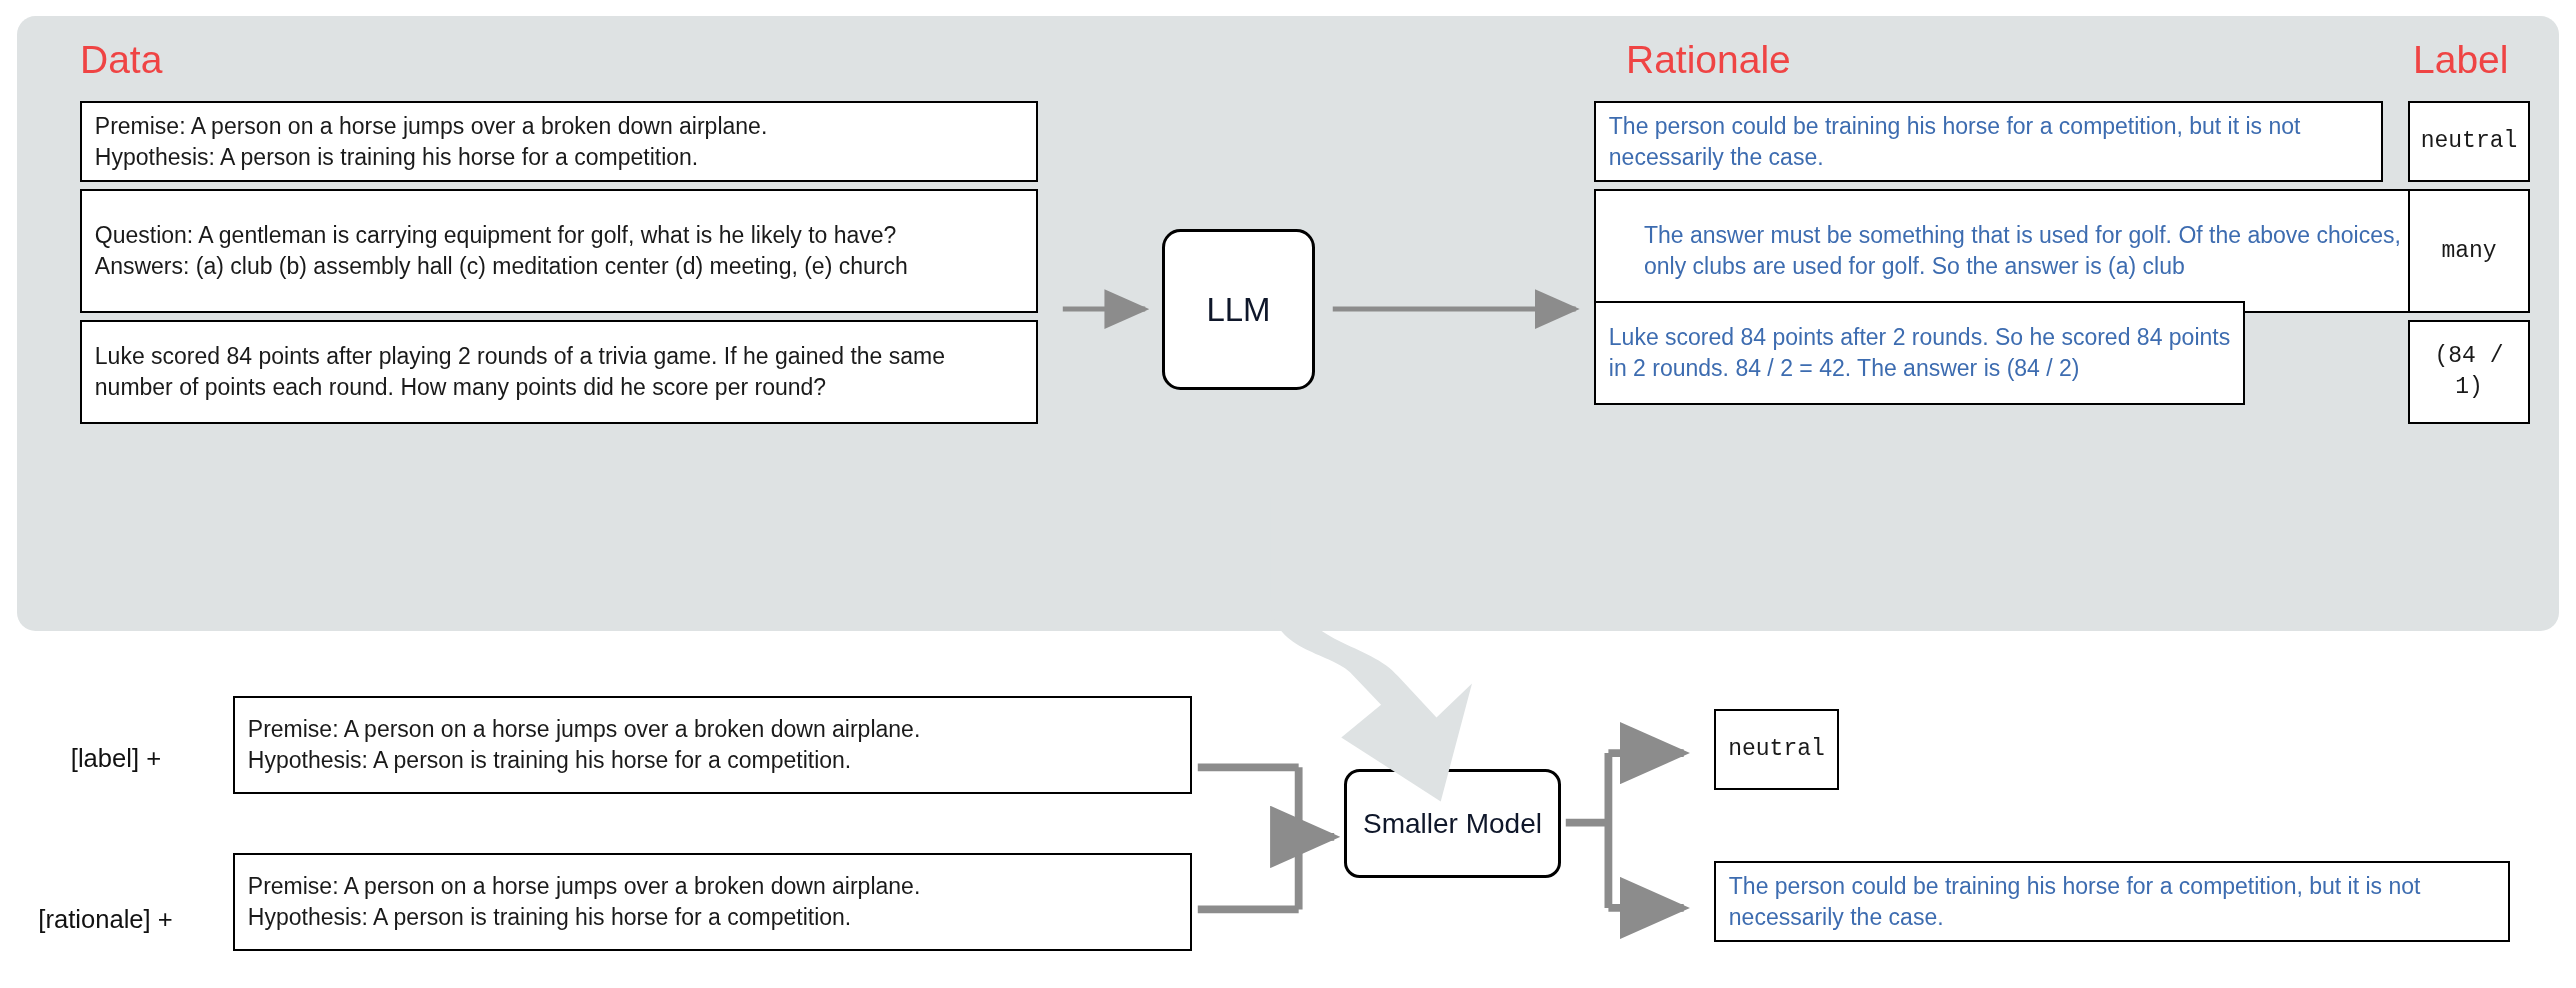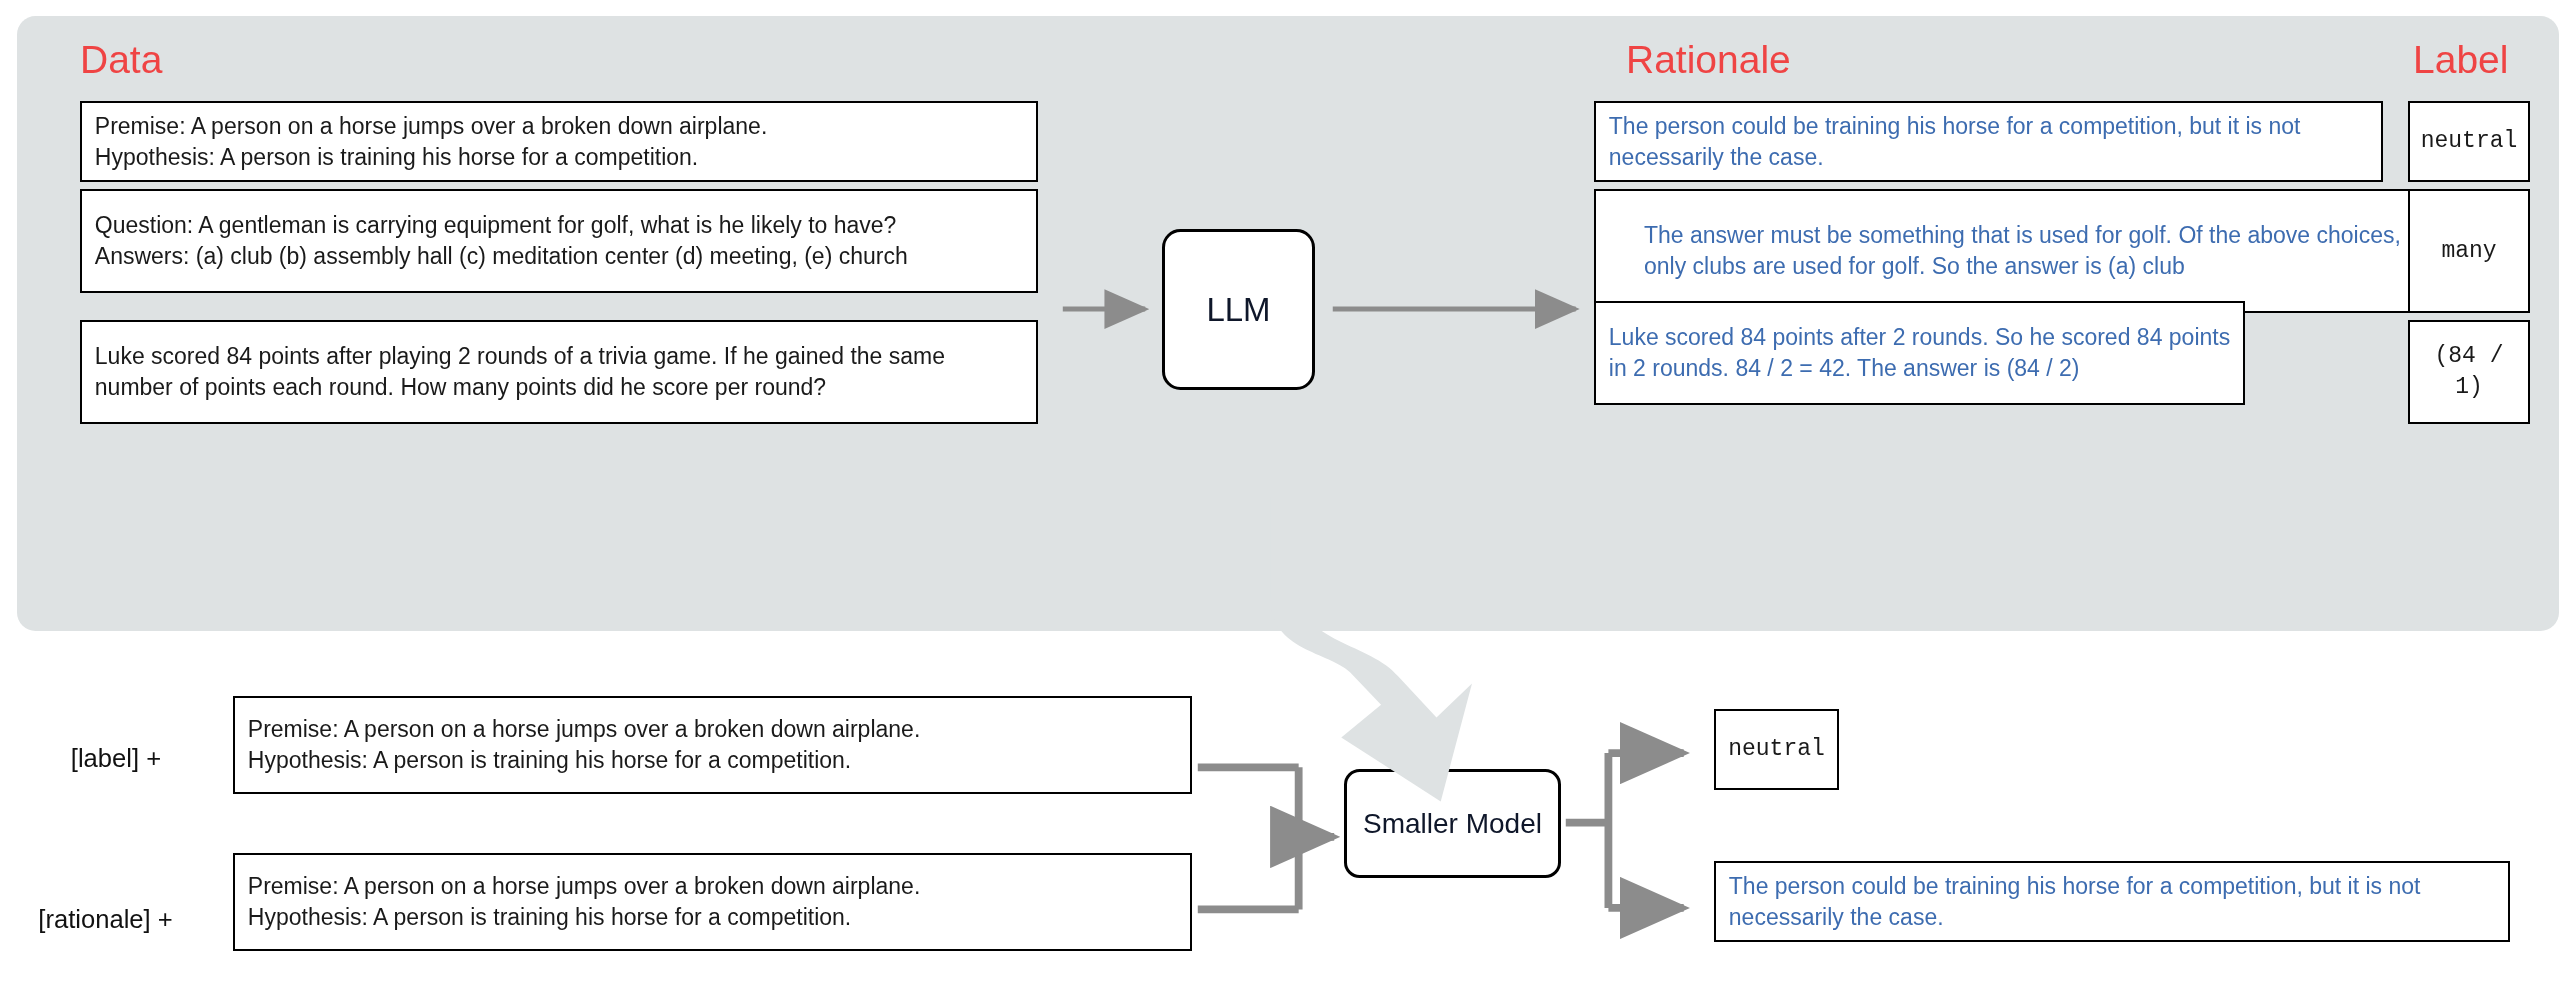--- a/index.html
+++ b/index.html
@@ -102,21 +102,21 @@
 
   <div class="abs col-heading" style="left:1594px; top:41px;margin-left:32px;">Rationale</div>
 
   <div class="abs col-heading" style="left:2413px; top:41px;">Label</div>
 
   <div class="abs card" style="left:80px; top:101px; width:958px; height:81px;">
     <p>Premise: A person on a horse jumps over a broken down airplane.</p>
     <p>Hypothesis: A person is training his horse for a competition.</p>
   </div>
 
-  <div class="abs card" style="left:80px; top:189px; width:958px; height:104px;">
+  <div class="abs card" style="left:80px; top:189px; width:958px; height:124px;">
     <p>Question: A gentleman is carrying equipment for golf, what is he likely to have?</p>
     <p>Answers: (a) club (b) assembly hall (c) meditation center (d) meeting, (e) church</p>
   </div>
 
   <div class="abs card" style="left:80px; top:320px; width:958px; height:104px;">
     <p>Luke scored 84 points after playing 2 rounds of a trivia game. If he gained the same number of points each round. How many points did he score per round?</p>
   </div>
 
   <div class="abs model-box" style="left:1162px; top:229px; width:153px; height:161px;">
     <span>LLM</span>

